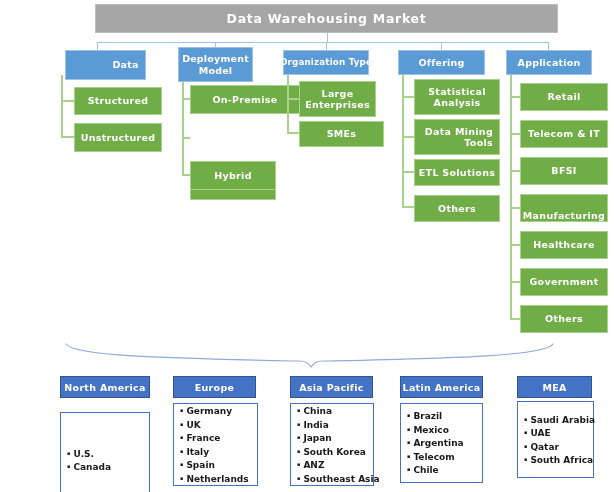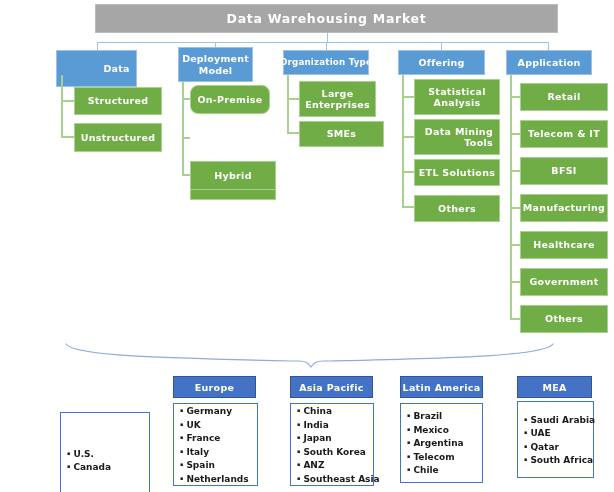--- a/index.html
+++ b/index.html
@@ -28,41 +28,41 @@
   </div>
 
   <div class="bline" style="left:327px;top:33px;width:1px;height:9px;"></div>
   <div class="bline" style="left:97px;top:42px;width:452px;height:1px;"></div>
   <div class="bline" style="left:97px;top:42px;width:1px;height:8px;"></div>
   <div class="bline" style="left:215px;top:42px;width:1px;height:6px;"></div>
   <div class="bline" style="left:326px;top:42px;width:1px;height:8px;"></div>
   <div class="bline" style="left:441px;top:42px;width:1px;height:8px;"></div>
   <div class="bline" style="left:548px;top:42px;width:1px;height:8px;"></div>
 
-  <div class="box cat" style="left:56px;top:50px;width:81px;height:37px;padding-left:40px;">
+  <div class="box cat" style="left:65px;top:50px;width:81px;height:30px;padding-left:40px;">
     <span class="nw">Data</span>
   </div>
   <div class="gline" style="left:61px;top:75px;width:2px;height:62px;"></div>
   <div class="gline" style="left:61px;top:100px;width:13px;height:2px;"></div>
   <div class="gline" style="left:61px;top:136px;width:13px;height:2px;"></div>
   <div class="box seg" style="left:74px;top:87px;width:88px;height:28px;">
     <span class="nw">Structured</span>
   </div>
   <div class="box seg" style="left:74px;top:123px;width:88px;height:29px;">
     <span class="nw">Unstructured</span>
   </div>
 
   <div class="box cat" style="left:178px;top:47px;width:75px;height:35px;padding:0 6px;">
     <span>Deployment Model</span>
   </div>
   <div class="gline" style="left:182px;top:82px;width:2px;height:93px;"></div>
   <div class="gline" style="left:182px;top:98px;width:8px;height:2px;"></div>
   <div class="gline" style="left:182px;top:137px;width:8px;height:2px;"></div>
   <div class="gline" style="left:182px;top:174px;width:8px;height:2px;"></div>
-  <div class="box seg" style="left:190px;top:85px;width:80px;height:29px;border-radius:8px;">
+  <div class="box seg" style="left:190px;top:85px;width:110px;height:29px;">
     <span class="nw">On-Premise</span>
   </div>
   <div class="box seg" style="left:190px;top:124px;width:86px;height:28px;margin-top:48px;">
     <span class="nw">Cloud</span>
   </div>
   <div class="box seg" style="left:190px;top:161px;width:86px;height:29px;">
     <span class="nw">Hybrid</span>
   </div>
 
   <div class="box cat" style="left:283px;top:50px;width:86px;height:25px;font-size:8.7px;">
@@ -112,37 +112,40 @@
   <div class="gline" style="left:510px;top:318px;width:10px;height:2px;"></div>
   <div class="box seg" style="left:520px;top:83px;width:88px;height:28px;">
     <span class="nw">Retail</span>
   </div>
   <div class="box seg" style="left:520px;top:120px;width:88px;height:28px;">
     <span class="nw">Telecom &amp; IT</span>
   </div>
   <div class="box seg" style="left:520px;top:157px;width:88px;height:28px;">
     <span class="nw">BFSI</span>
   </div>
-  <div class="box seg" style="left:520px;top:194px;width:88px;height:28px;">
+  <div class="box seg" style="left:520px;top:194px;width:88px;height:28px;align-items:flex-end;">
     <span class="nw">Manufacturing</span>
   </div>
   <div class="box seg" style="left:520px;top:231px;width:88px;height:28px;">
     <span class="nw">Healthcare</span>
   </div>
   <div class="box seg" style="left:520px;top:268px;width:88px;height:28px;">
     <span class="nw">Government</span>
   </div>
   <div class="box seg" style="left:520px;top:305px;width:88px;height:28px;">
     <span class="nw">Others</span>
   </div>
 
   <svg class="brace" width="614" height="492" viewBox="0 0 614 492">
     <path d="M 66 344 C 74 356, 160 358, 292 361 L 299 361 C 306 361, 308 363, 311 367 C 314 363, 316 361, 323 361 L 330 361 C 455 358, 545 356, 553 344" fill="none" stroke="#8faadc" stroke-width="1.2" stroke-linecap="round"></path>
   </svg>
 
+  <div class="box rhead" style="left:60px;top:376px;width:90px;height:22px;">
+    <span class="nw">North America</span>
+  </div>
   <div class="rlist" style="left:60px;top:412px;width:90px;height:96px;">
     <ul>
       <li>U.S.</li>
       <li>Canada</li>
     </ul>
   </div>
 
   <div class="box rhead" style="left:173px;top:376px;width:83px;height:22px;">
     <span class="nw">Europe</span>
   </div>

